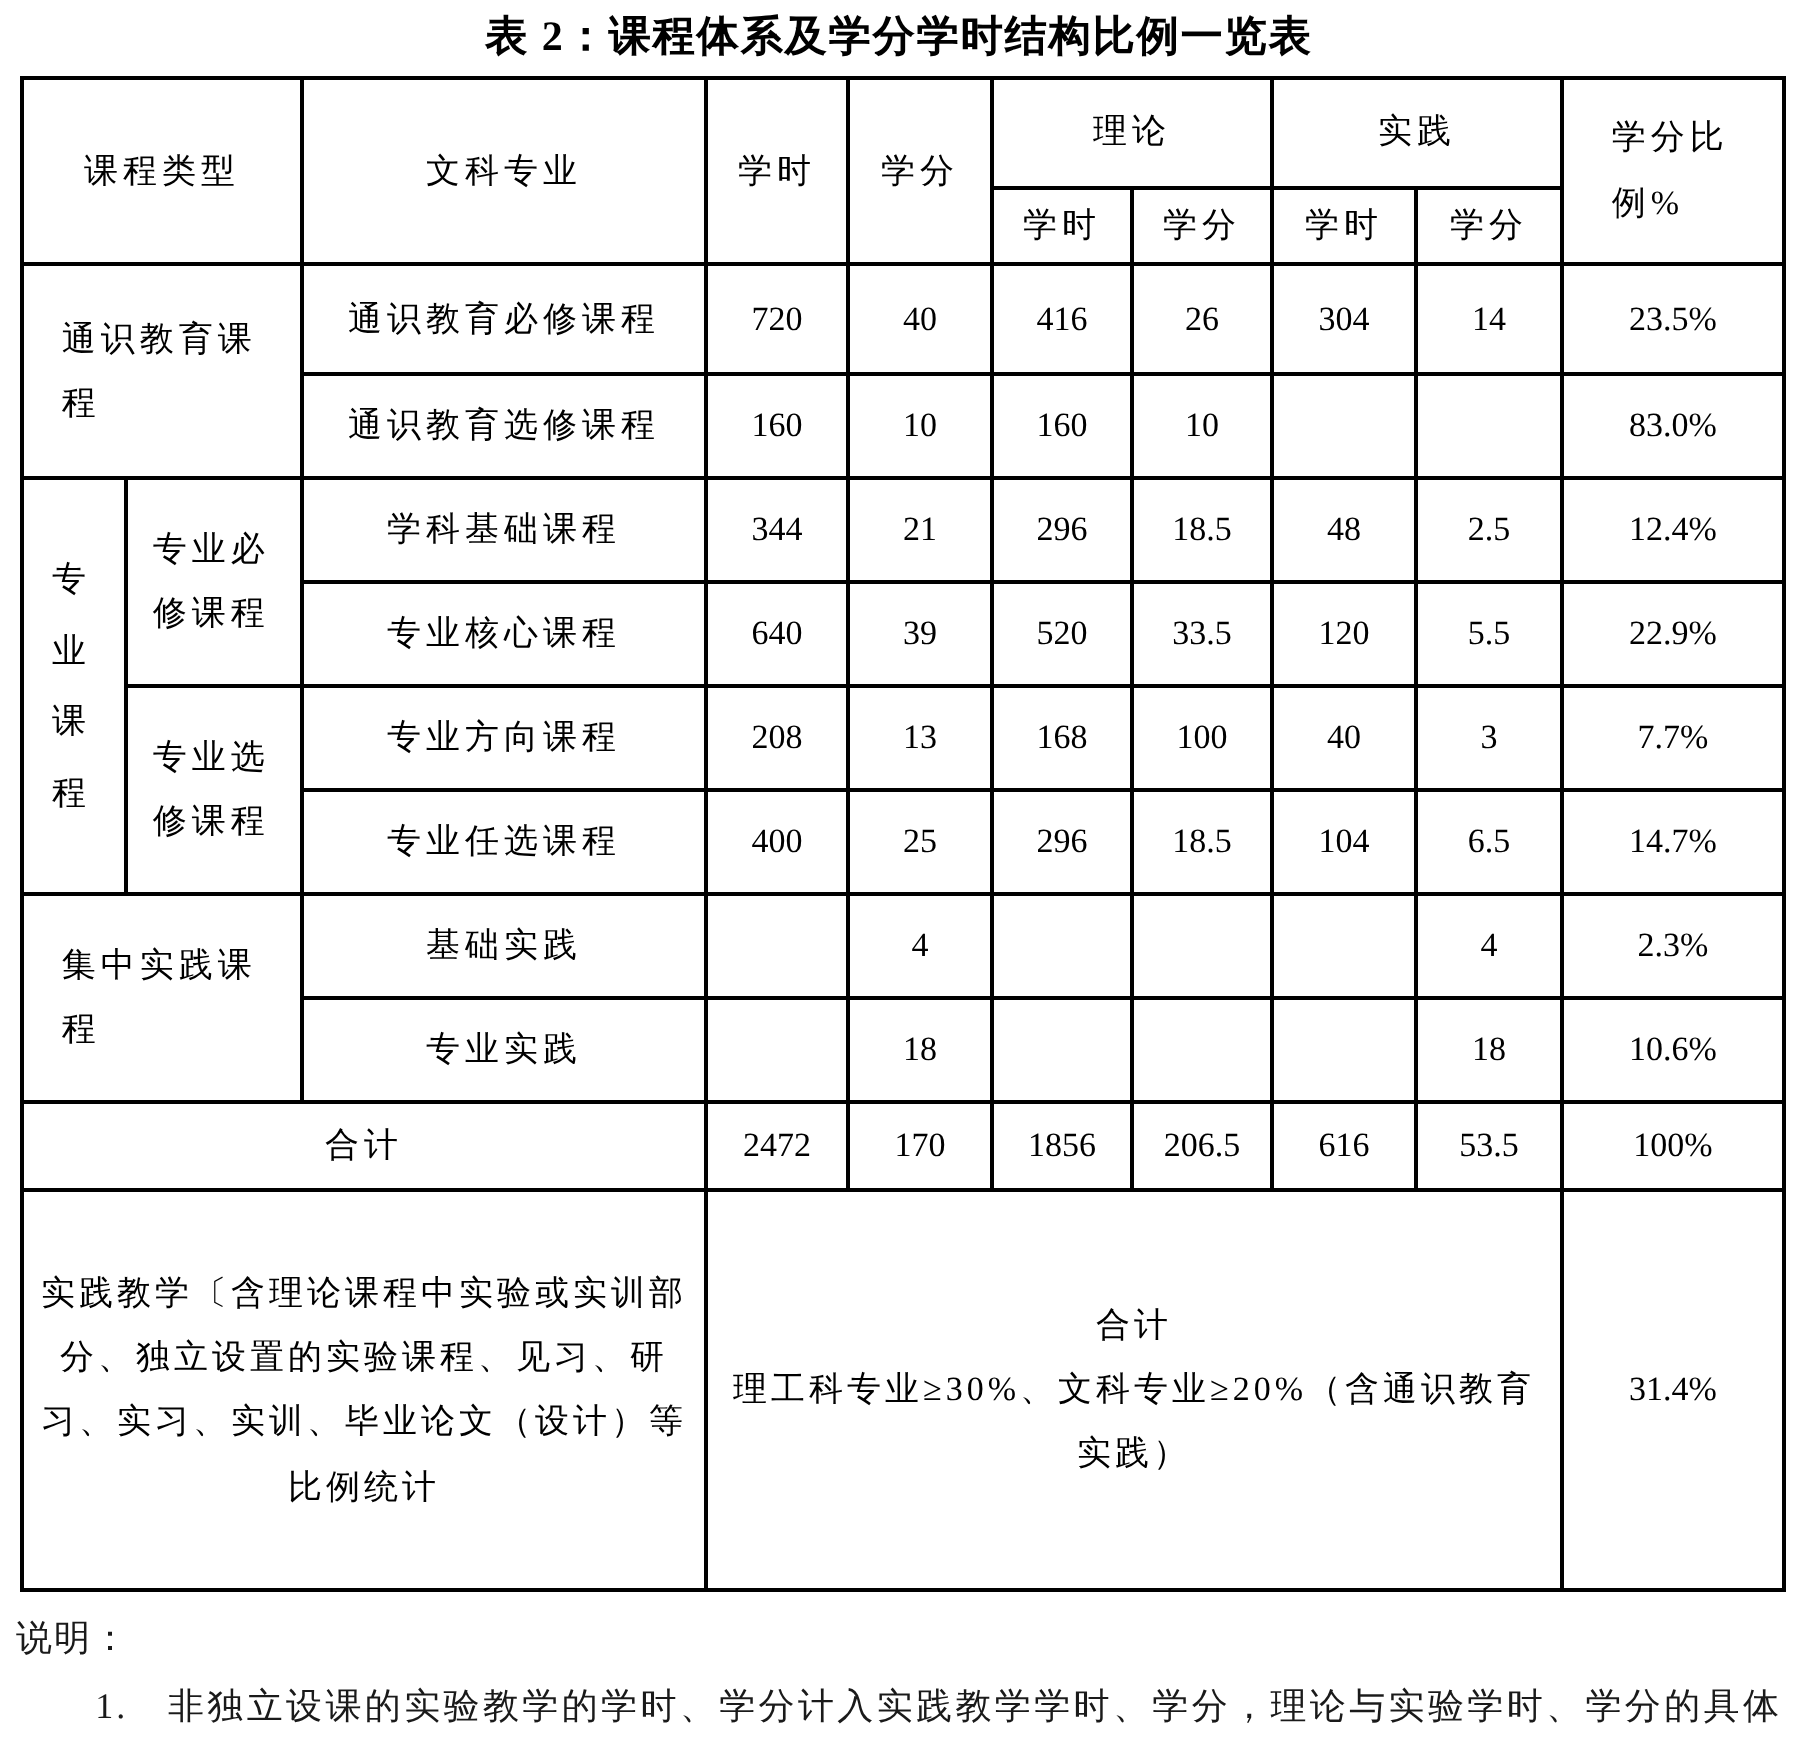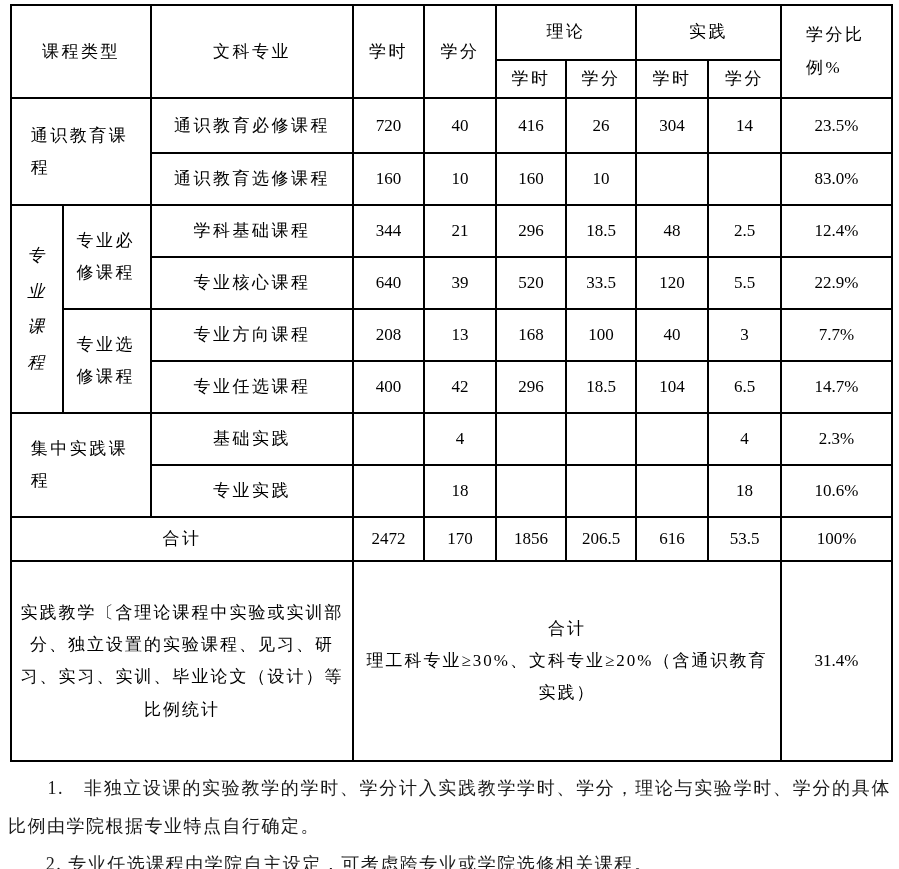--- a/index.html
+++ b/index.html
@@ -36,21 +36,21 @@
     line-height: 1.9;
     padding: 2px 4px;
     overflow: hidden;
   }
   .cjk { letter-spacing: 2.5px; }
   .num { font-size: 18px; letter-spacing: 0; }
 
   
   .wrap5 { display: inline-block; width: 5.9em; word-break: break-all; text-align: left; }
   .wrap3 { display: inline-block; width: 3.6em; word-break: break-all; text-align: left; }
-  .vtext { display: inline-block; width: 1.3em; word-break: break-all; text-align: center; line-height: 2.1; font-style: italic; }
+  .vtext { display: inline-block; width: 1.3em; word-break: break-all; text-align: left; line-height: 2.1; }
 
   
   tr.hh1 { height: 55px; }
   tr.hh2 { height: 37px; }
   tr.h55 { height: 55px; }
   tr.h50 { height: 52px; }
   tr.h52 { height: 52px; }
   tr.h44 { height: 44px; }
   tr.h164 { height: 200px; }
 
@@ -72,20 +72,21 @@
     line-height: 2.1;
     letter-spacing: 1.5px;
   }
   .note2 { text-indent: 2.1em; }
 </style>
 </head>
 <body>
 
 <div class="page">
 
+  <div class="title">表 2：课程体系及学分学时结构比例一览表</div>
 
   <table class="main">
     <colgroup>
       <col style="width:52px">
         <col style="width:88px">
         <col style="width:202px">
       <col style="width:71px">
         <col style="width:72px">
         <col style="width:70px">
       <col style="width:70px">
@@ -161,21 +162,21 @@
         <td class="num">13</td>
         <td class="num">168</td>
         <td class="num">100</td>
         <td class="num">40</td>
         <td class="num">3</td>
         <td class="num">7.7%</td>
       </tr>
       <tr class="h50">
         <td class="cjk">专业任选课程</td>
         <td class="num">400</td>
-        <td class="num">42</td>
+        <td class="num">25</td>
         <td class="num">296</td>
         <td class="num">18.5</td>
         <td class="num">104</td>
         <td class="num">6.5</td>
         <td class="num">14.7%</td>
       </tr>
       <tr class="h50">
         <td class="cjk" colspan="2" rowspan="2"><span class="wrap5">集中实践课程</span></td>
         <td class="cjk">基础实践</td>
         <td class="num"></td>
@@ -211,17 +212,18 @@
         <td class="summary-cell" colspan="6">
           <div>合计</div>
           <div class="num-inline-wrap">理工科专业≥30%、文科专业≥20%（含通识教育实践）</div>
         </td>
         <td class="num">31.4%</td>
       </tr>
     </tbody>
   </table>
 
   <div class="notes">
+    <div class="notes-label">说明：</div>
     <p class="note note1">1.　非独立设课的实验教学的学时、学分计入实践教学学时、学分，理论与实验学时、学分的具体比例由学院根据专业特点自行确定。</p>
     <p class="note note2">2. 专业任选课程由学院自主设定，可考虑跨专业或学院选修相关课程。</p>
   </div>
 
 </div>
 
 </body></html>

